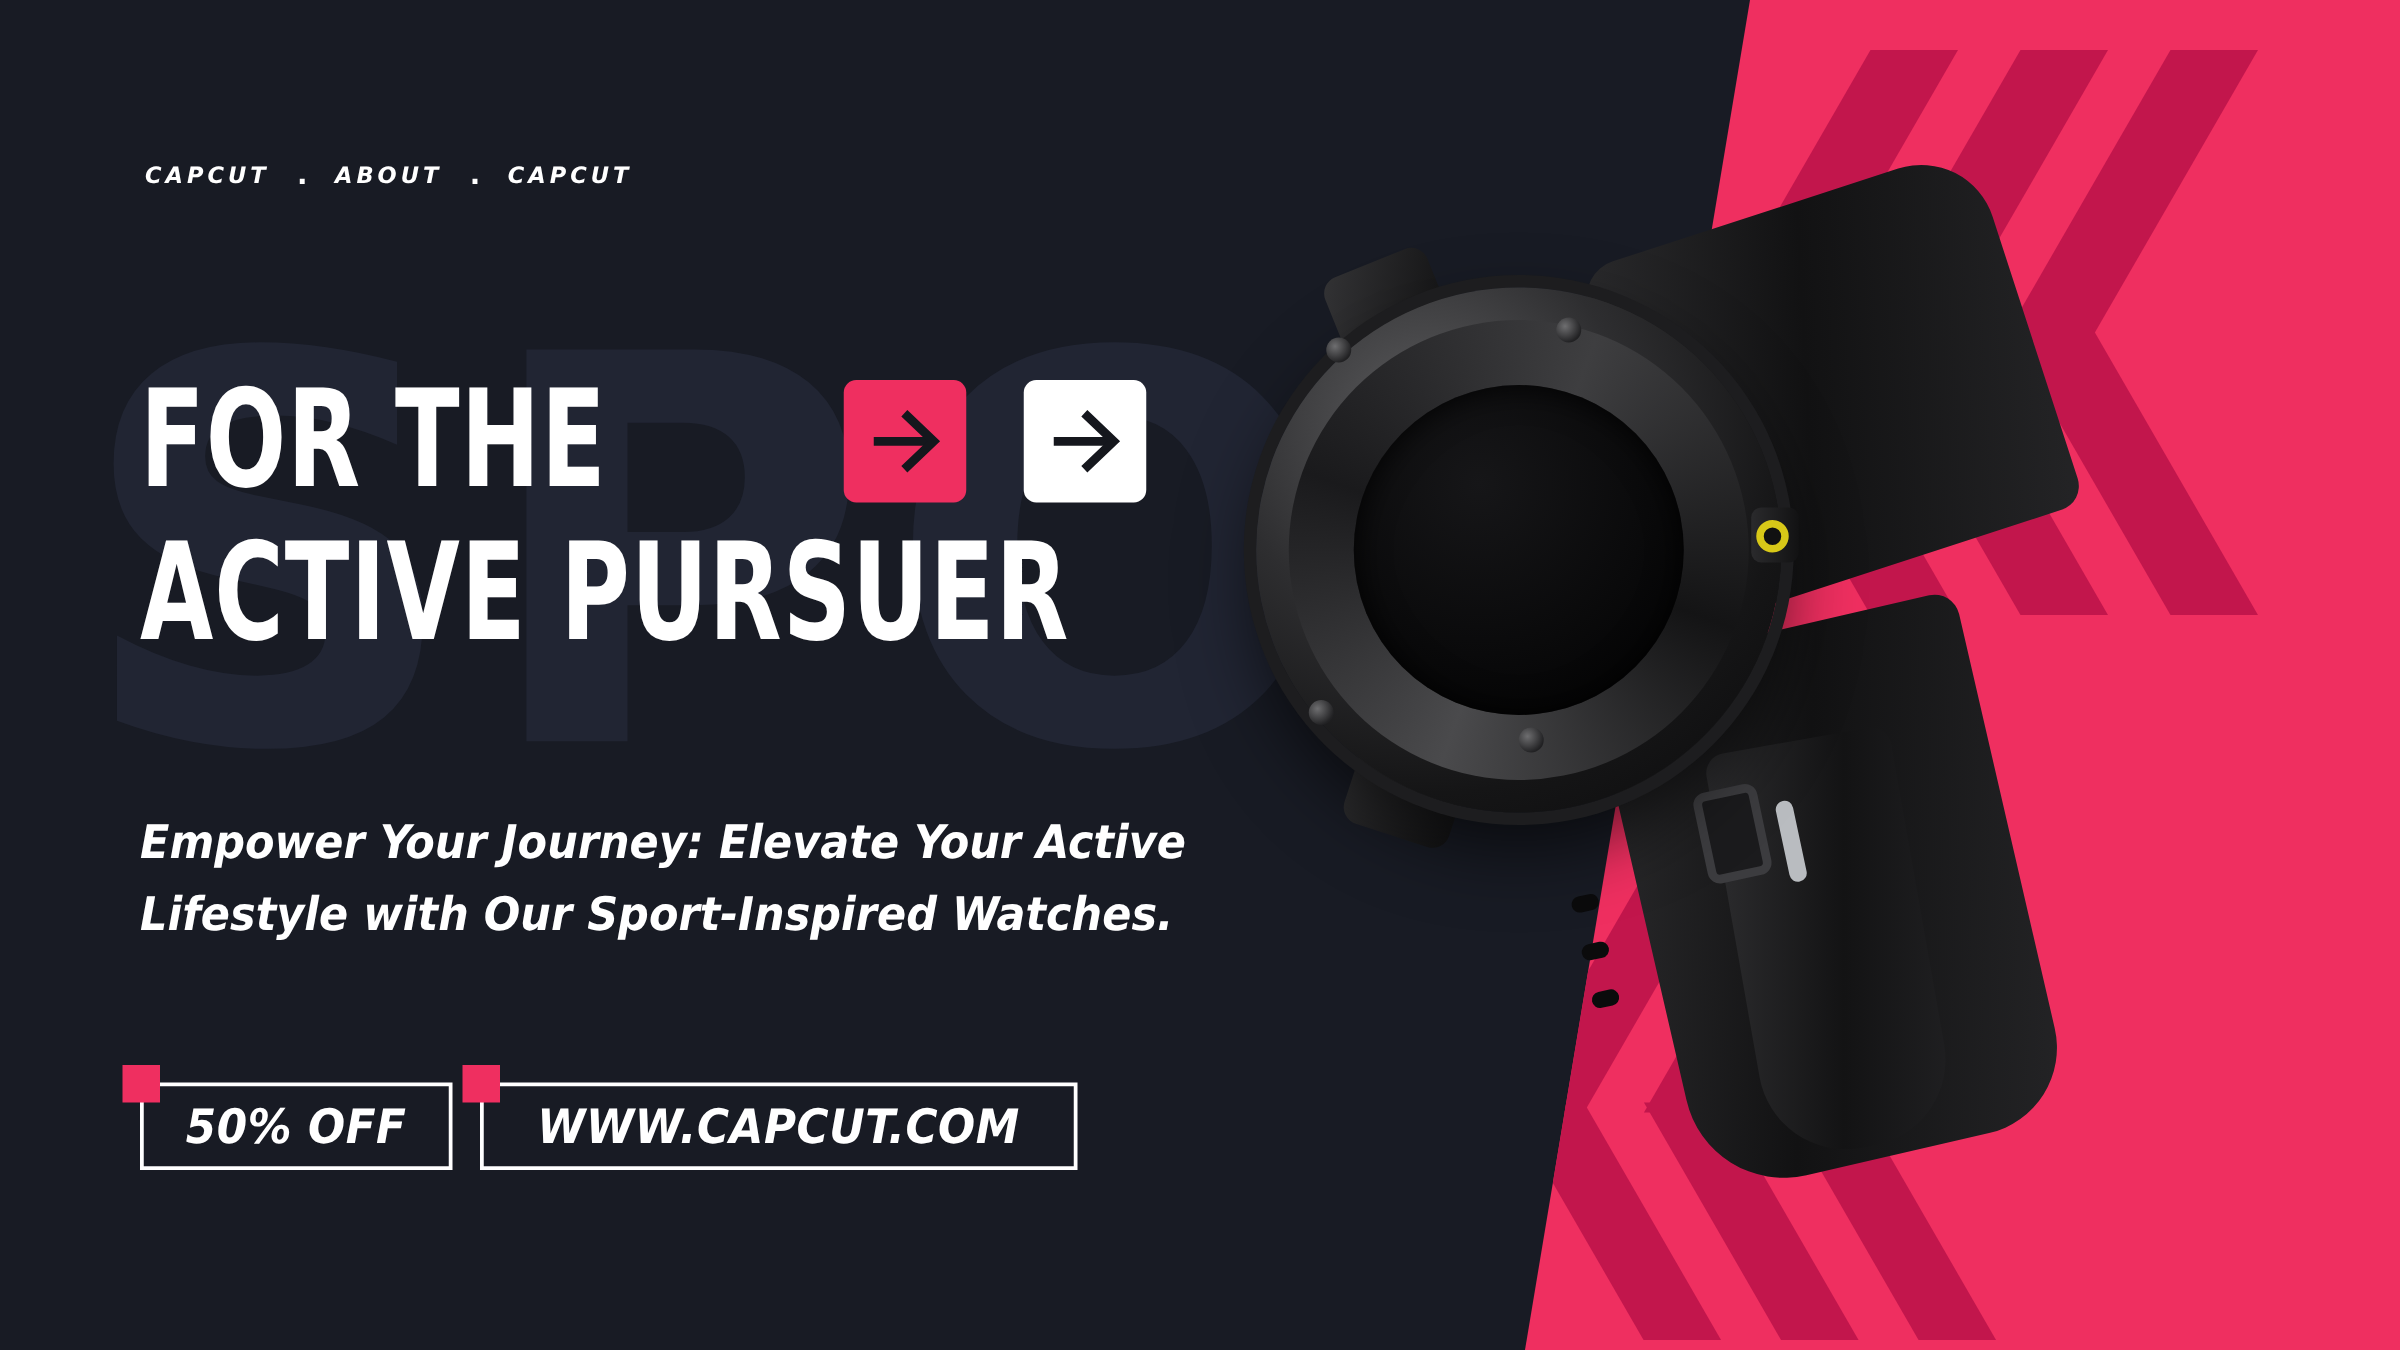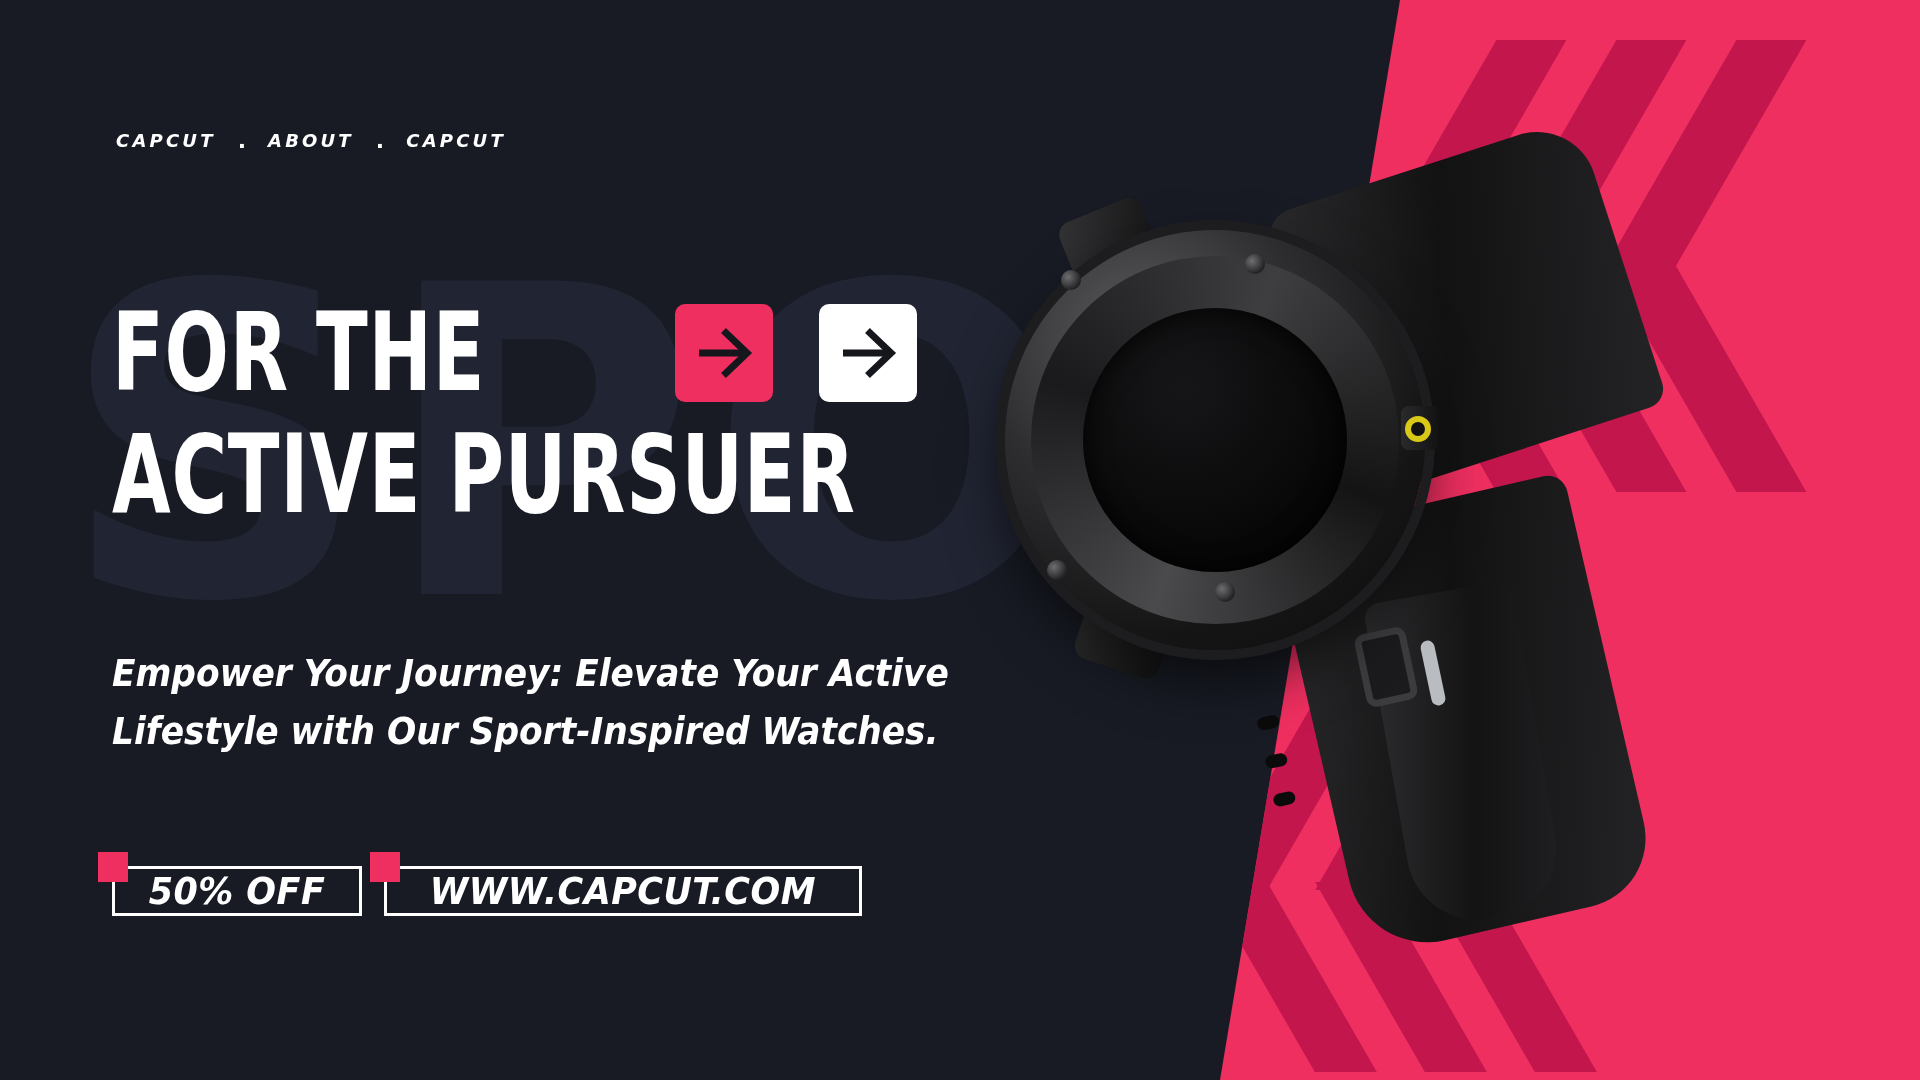--- a/index.html
+++ b/index.html
@@ -136,21 +136,21 @@
     position:absolute;
     left:112px; top:866px;
     display:flex;
     align-items:flex-start;
     gap:22px;
     z-index:6;
   }
   .badge-wrap { position:relative; }
   .badge {
     border:3px solid #ffffff;
-    height:50px;
+    height:70px;
     display:flex;
     align-items:center;
     justify-content:center;
     padding:0 26px;
   }
   .badge-text {
     font-family:"DejaVu Sans", sans-serif;
     font-weight:bold;
     font-style:italic;
     font-size:38px;

